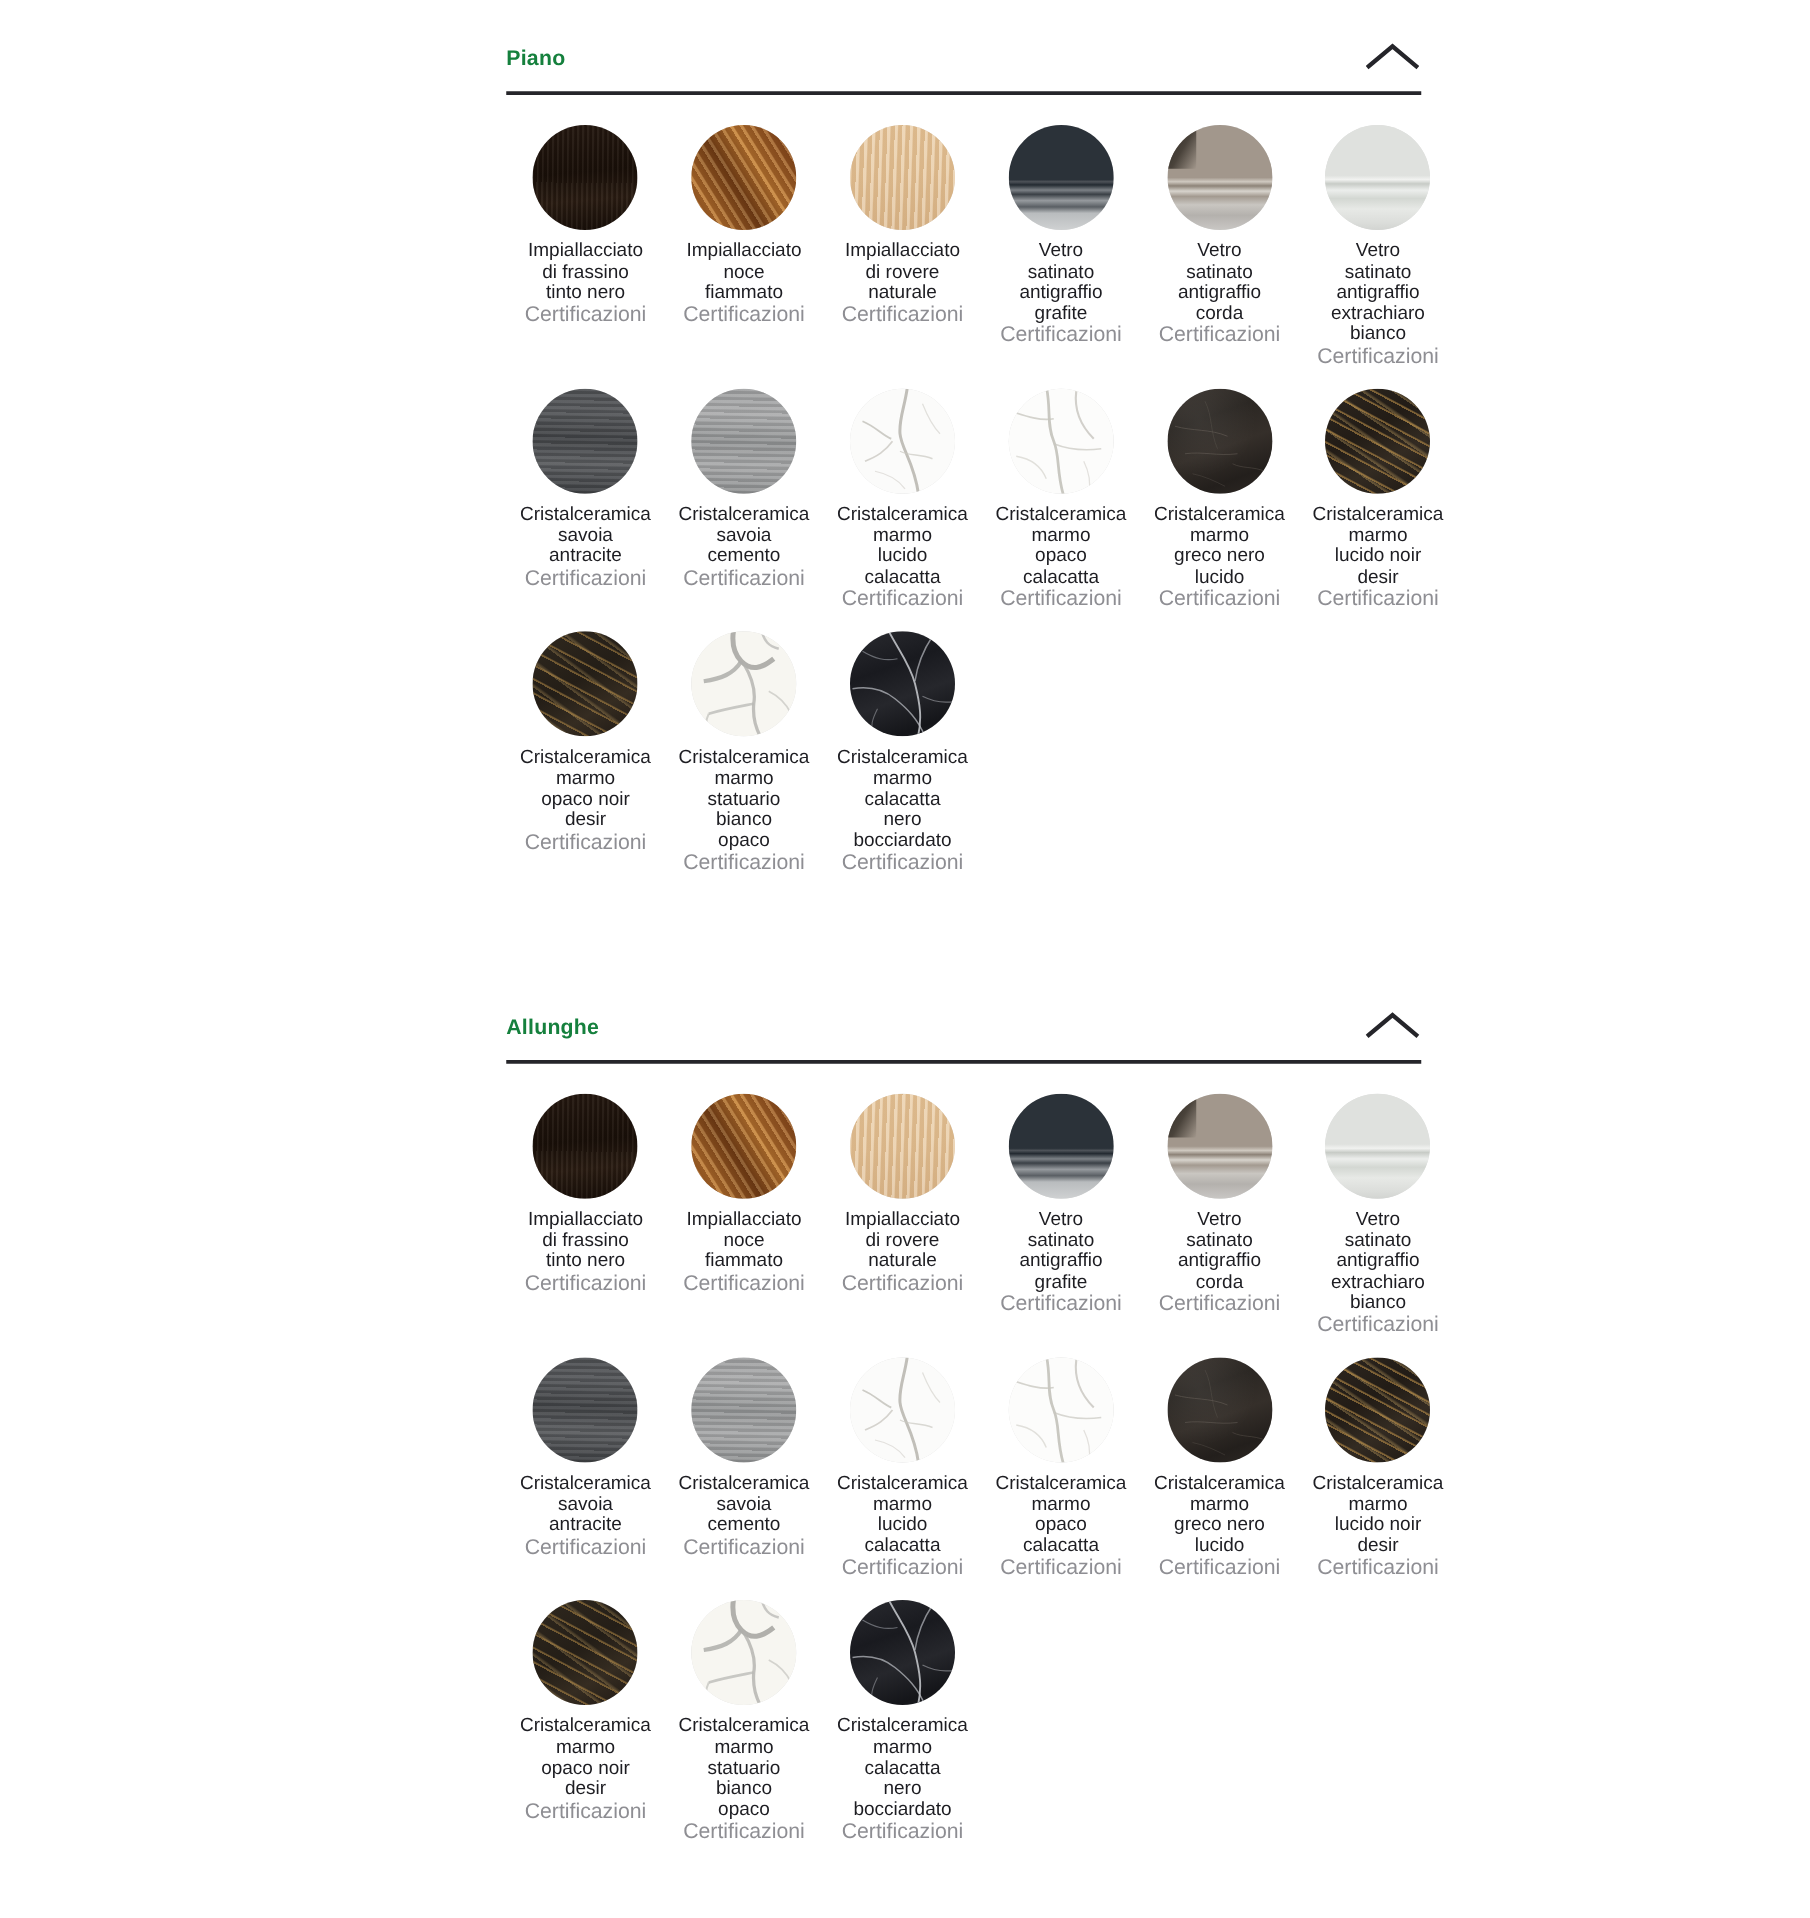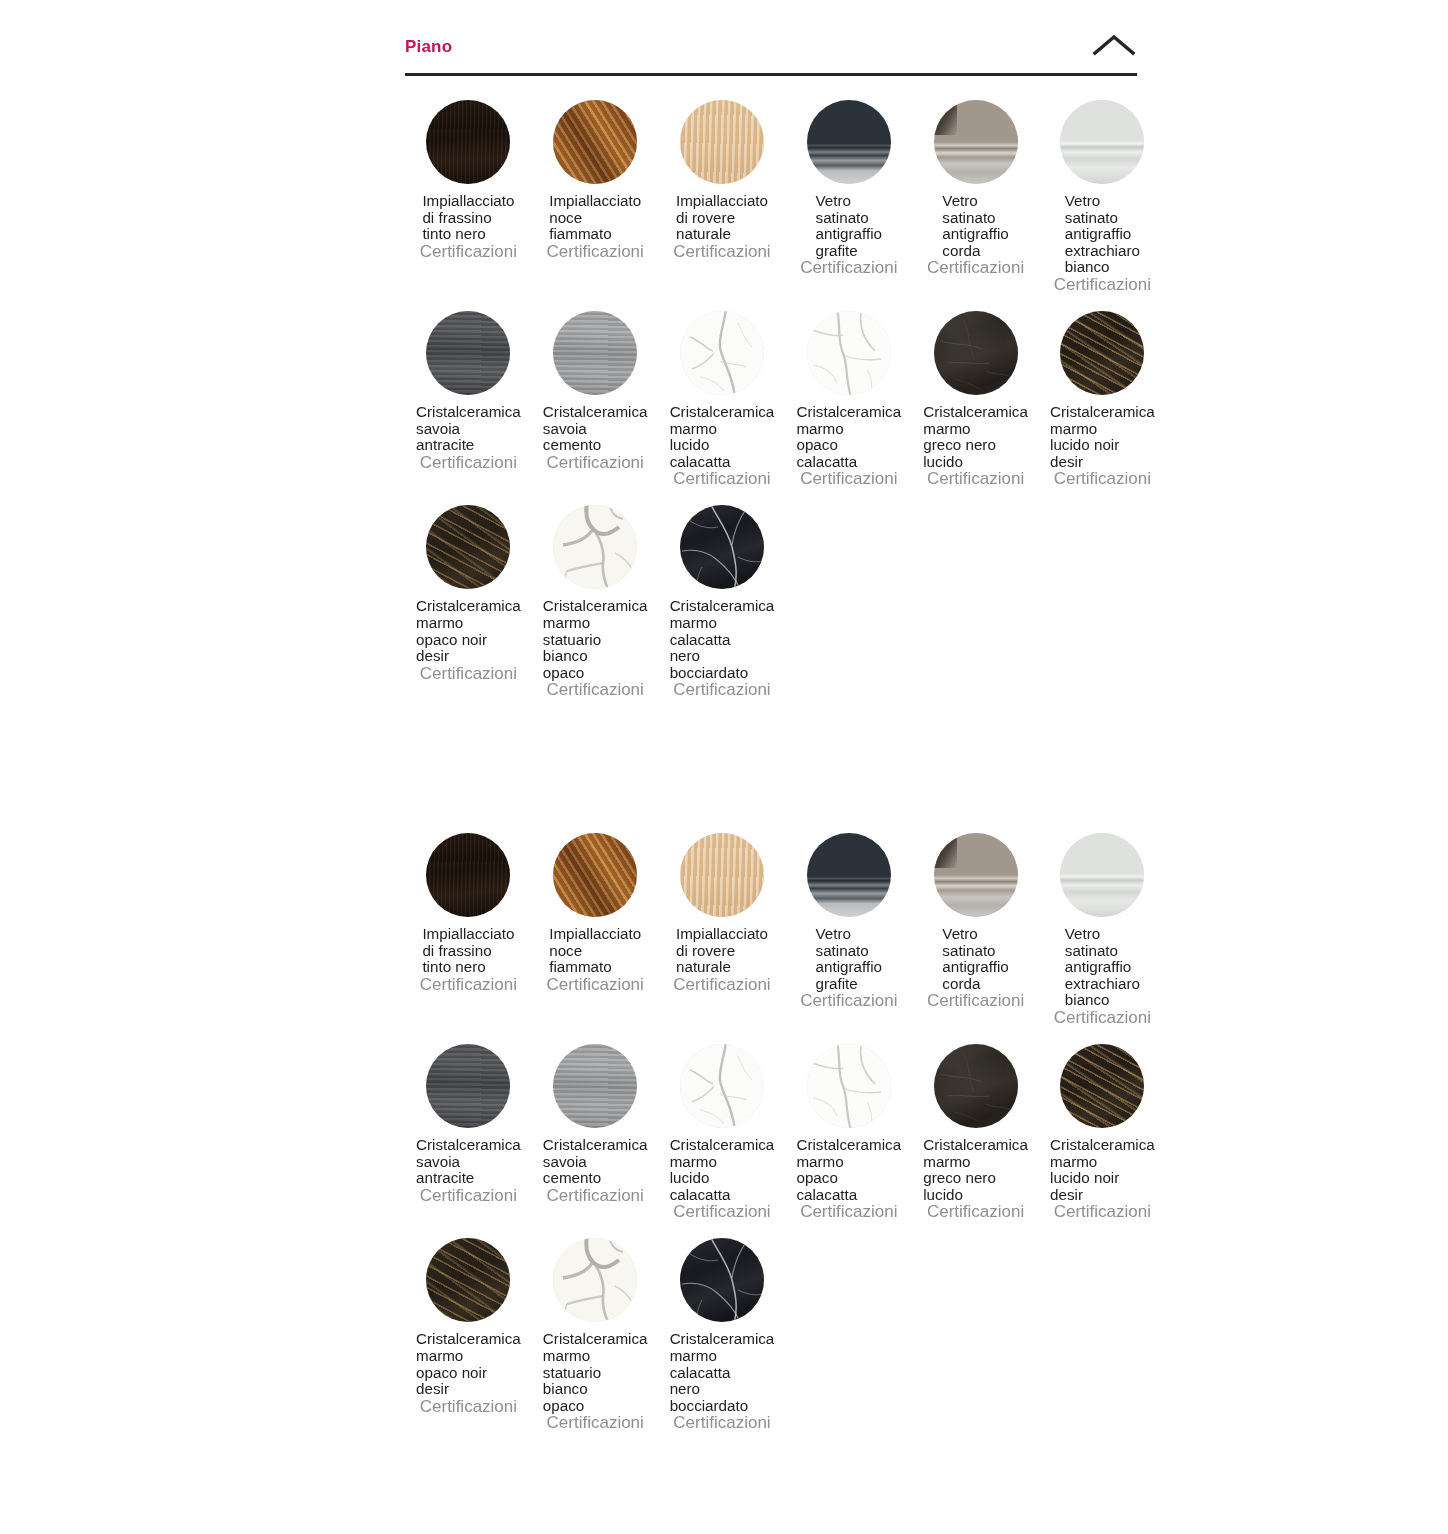--- a/index.html
+++ b/index.html
@@ -32,21 +32,21 @@
     display: flex;
     align-items: flex-start;
     justify-content: space-between;
   }
 
   .section-title {
     font-family: "Liberation Sans", sans-serif;
     font-size: 17px;
     font-weight: bold;
     letter-spacing: 0.2px;
-    color: #be185d;
+    color: #15803d;
     line-height: 20px;
     padding-top: 3px;
   }
 
   .chevron-btn {
     width: 46px;
     height: 30px;
     display: flex;
     align-items: center;
     justify-content: center;
@@ -89,20 +89,21 @@
   .swatch-circle .tex {
     position: absolute;
     inset: 0;
   }
 
   .swatch-label {
     margin-top: 9px;
     font-size: 15.2px;
     line-height: 16.6px;
     color: #1d1d22;
+    text-align: center;
     white-space: nowrap;
     font-family: "Liberation Sans", sans-serif;
   }
 
   .swatch-cert {
     font-size: 17px;
     line-height: 17px;
     color: #8e8e93;
     text-align: center;
     white-space: nowrap;
@@ -474,20 +475,28 @@
             <div>calacatta</div>
             <div>nero</div>
             <div>bocciardato</div>
           </div>
           <div class="swatch-cert">Certificazioni</div>
         </div>
       </div>
   </div>
 
   <div class="section" id="sec-allunghe" style="top:809px;">
+    <div class="section-header">
+      <div class="section-title">Allunghe</div>
+      <div class="chevron-btn">
+        <svg width="44" height="24" viewBox="0 0 44 24" aria-hidden="true">
+          <path d="M3 20 L22 4 L41 20" fill="none" stroke="#25252a" stroke-width="3.4" stroke-linecap="square" stroke-linejoin="miter"></path>
+        </svg>
+      </div>
+    </div>
     <div class="grid">
         <div class="swatch" title="Impiallacciato di frassino tinto nero">
           <div class="swatch-circle">
             <div class="tex tex-frassino-nero"></div>
           </div>
           <div class="swatch-label">
             <div>Impiallacciato</div>
             <div>di frassino</div>
             <div>tinto nero</div>
           </div>

